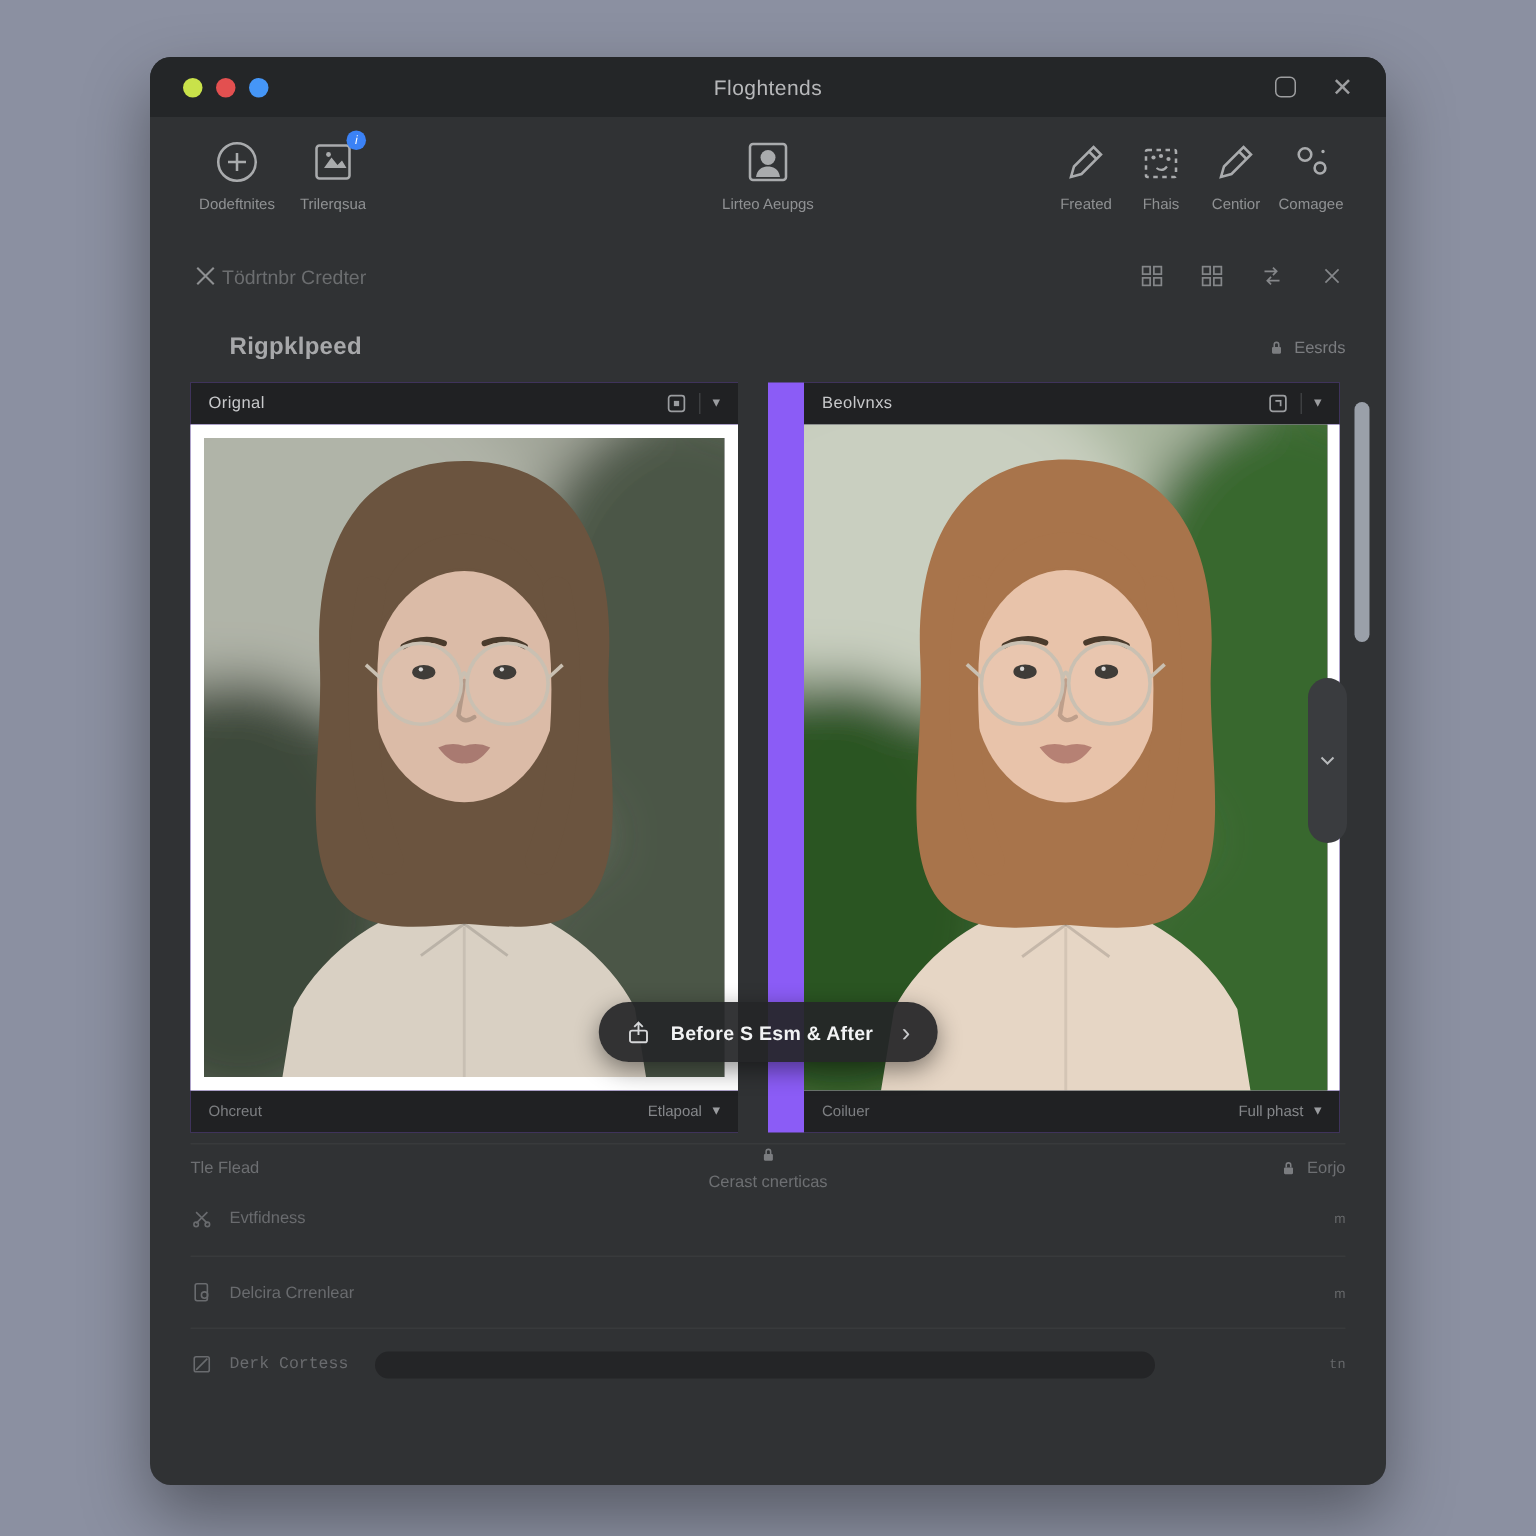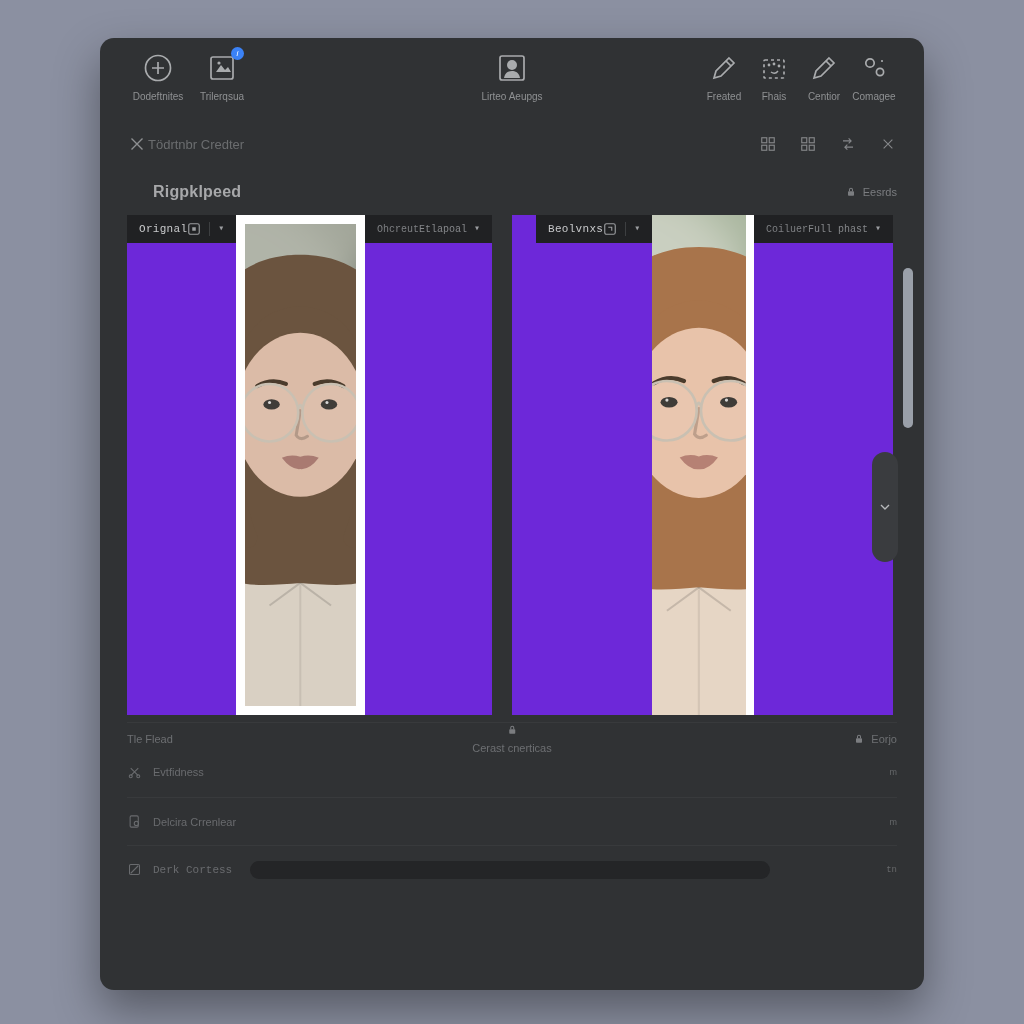--- a/index.html
+++ b/index.html
@@ -43,21 +43,21 @@
   .sub-right .sicon { width:20px; height:20px; }
   .sub-right svg { width:100%; height:100%; }
   
   .sectionrow { height:47px; display:flex; align-items:center; padding:0 27px; }
   .section-title { font-size:16px; font-weight:bold; color:#a7a8aa; letter-spacing:.2px;padding-left:26px; }
   .section-action { margin-left:auto; display:flex; align-items:center; gap:6px; font-size:11px; color:#7b7d80; }
   .mini-icon { width:12px; height:12px; color:#7b7d80; }
   .mini-icon svg { width:100%; height:100%; }
   
   .panels-wrap { position:relative; margin:0 27px; height:500px; display:flex; gap:20px; }
-  .panel { width:365px; display:flex; flex-direction:row; background:#6d28d9;font-family:Liberation Mono, monospace; }
+  .panel { width:365px; display:flex; flex-direction:column; background:#8b5cf6; }
   .panel--after { width:381px;padding-left:24px; }
   .panel-header,.panel-footer { height:28px; background:#202123; display:flex; align-items:center; padding:0 12px; flex:none; }
   .panel-title { font-size:11px; color:#c8c9cb; letter-spacing:.3px; }
   .ph-right { margin-left:auto; display:flex; align-items:center; gap:8px; color:#9b9da0; }
   .ph-icon { width:14px; height:14px; }
   .ph-icon svg { width:100%; height:100%; }
   .ph-divider { width:1px; height:14px; background:#3d3f41; }
   .chev { font-size:10px; color:#9b9da0; line-height:1; }
   .panel-photo { flex:1; position:relative; background:#fff; }
   .photo-inner { position:absolute; overflow:hidden; background:#555; }
@@ -149,20 +149,32 @@
         <path d="M178,180 Q180,173 182,180" fill="none"></path>
         <path d="M122,180 L112,171" fill="none"></path>
         <path d="M238,180 L248,171" fill="none"></path>
       </g>
     </symbol>
   </defs>
 </svg>
 
 <div class="window">
 
+  <div class="titlebar">
+    <div class="dots">
+      <div class="dot" style="background: rgb(201, 226, 74);"></div>
+      <div class="dot" style="background: rgb(227, 80, 80);"></div>
+      <div class="dot" style="background: rgb(69, 150, 247);"></div>
+    </div>
+    <div class="win-title">Floghtends</div>
+    <div class="tb-right">
+      <div class="win-maximize"></div>
+      <div class="x-glyph">✕</div>
+    </div>
+  </div>
 
   <div class="toolbar">
     <div class="tool">
       <span class="ticon">
         <svg viewBox="0 0 32 32" fill="none" stroke="currentColor" stroke-width="1.7">
             <circle cx="16" cy="16" r="12.5"></circle>
             <path d="M16 10v12M10 16h12"></path>
           </svg>
       </span>
       <span>Dodeftnites</span>
@@ -338,20 +350,30 @@
       </div>
       <div class="panel-footer">
         <span>Coiluer</span>
         <span class="pf-right">
           <span>Full phast</span>
           <span class="chev">▾</span>
         </span>
       </div>
     </div>
 
+    <div class="pill">
+      <span class="picon">
+        <svg viewBox="0 0 24 24" fill="none" stroke="currentColor" stroke-width="1.8">
+            <rect x="4" y="10" width="16" height="11" rx="2"></rect>
+            <path d="M12 14 V3 M8 6.5 L12 2.5 L16 6.5"></path>
+          </svg>
+      </span>
+      <span class="pill-label">Before S Esm &amp; After</span>
+      <span class="pill-chev">›</span>
+    </div>
   </div>
 
   <div class="scroll-thumb"></div>
   <div class="scroll-chevron-btn">
     <svg viewBox="0 0 24 24" fill="none" stroke="currentColor" stroke-width="2">
         <path d="M6 9 l6 6 6-6"></path>
       </svg>
   </div>
 
   <div class="meta-row">

